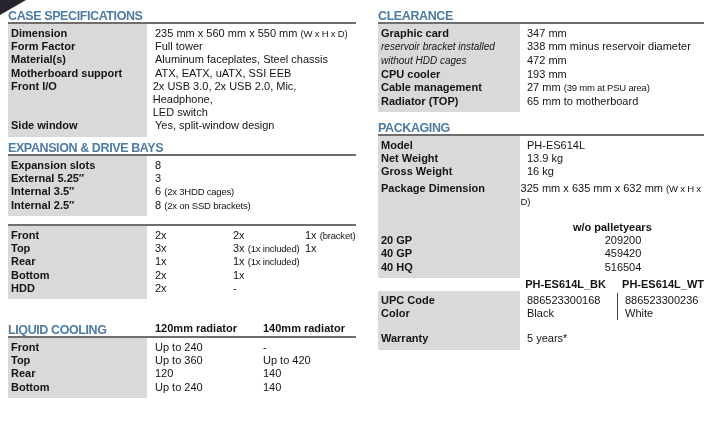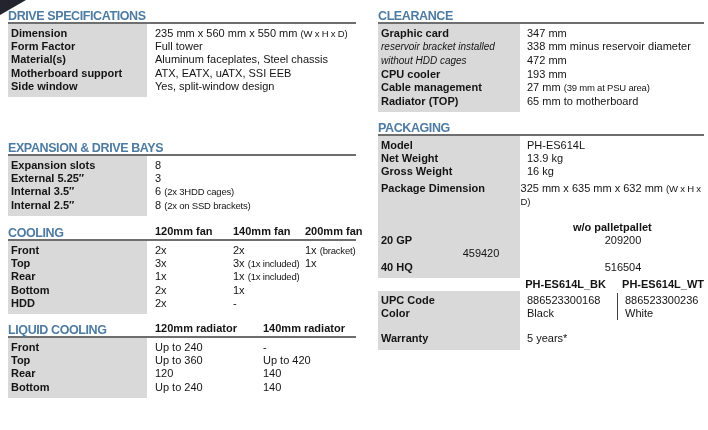--- a/index.html
+++ b/index.html
@@ -66,41 +66,46 @@
     position:absolute;width:1px;background:var(--divider-color);z-index:2;
   }
 </style>
 </head>
 <body>
 
 <div class="corner"></div>
 
 <div class="sec left-col" style="left:8px;top:6px;width:348px;">
   <div class="sec-head">
-    <span class="sec-title">DRIVE SPECIFICATIONS</span>
+    <span class="sec-title">CASE SPECIFICATIONS</span>
   </div>
   <div class="rule"></div>
   <div class="tbl">
     <div class="row">
       <div class="lbl">Dimension</div>
       <div class="val"><span>235 mm x 560 mm x 550 mm</span> <span class="note">(W x H x D)</span></div>
     </div>
     <div class="row">
       <div class="lbl">Form Factor</div>
       <div class="val">Full tower</div>
     </div>
     <div class="row">
       <div class="lbl">Material(s)</div>
       <div class="val">Aluminum faceplates, Steel chassis</div>
     </div>
     <div class="row">
       <div class="lbl">Motherboard support</div>
       <div class="val">ATX, EATX, uATX, SSI EEB</div>
     </div>
     <div class="row">
+      <div class="lbl">Front I/O</div>
+      <div class="val">2x USB 3.0, 2x USB 2.0, Mic, Headphone,
+LED switch</div>
+    </div>
+    <div class="row">
       <div class="lbl">Side window</div>
       <div class="val">Yes, split-window design</div>
     </div>
   </div>
 </div>
 
 <div class="sec left-col" style="left:8px;top:138px;width:348px;">
   <div class="sec-head">
     <span class="sec-title">EXPANSION &amp; DRIVE BAYS</span>
   </div>
@@ -119,26 +124,20 @@
       <div class="val"><span>6</span> <span class="note">(2x 3HDD cages)</span></div>
     </div>
     <div class="row">
       <div class="lbl">Internal 2.5″</div>
       <div class="val"><span>8</span> <span class="note">(2x on SSD brackets)</span></div>
     </div>
   </div>
 </div>
 
 <div class="sec left-col" style="left:8px;top:223px;width:348px;">
-  <div class="sec-head">
-    <span class="sec-title">COOLING</span>
-    <span class="col-head" style="left:147px;">120mm fan</span>
-    <span class="col-head" style="left:225px;">140mm fan</span>
-    <span class="col-head" style="left:297px;">200mm fan</span>
-  </div>
   <div class="rule"></div>
   <div class="tbl cool">
     <div class="row">
       <div class="lbl">Front</div>
       <div class="c c1">2x</div>
       <div class="c c2"><span>2x</span> <span class="note"></span></div>
       <div class="c c3"><span>1x</span> <span class="note">(bracket)</span></div>
     </div>
     <div class="row">
       <div class="lbl">Top</div>
@@ -250,28 +249,29 @@
       <div class="val">16 kg</div>
     </div>
     <div class="row pd">
       <div class="lbl">Package Dimension</div>
       <div class="val"><span>325 mm x 635 mm x 632 mm</span> <span class="note">(W x H x D)</span></div>
     </div>
     <div class="gap"></div>
     <div class="row head-row">
       <div class="lbl" style="font-weight:400;"></div>
       <div class="c c1">w/o pallet</div>
-      <div class="c c2">pallet</div>
+      <div class="c c2">years</div>
     </div>
     <div class="row">
       <div class="lbl">20 GP</div>
       <div class="c c1">209</div>
       <div class="c c2">200</div>
     </div>
     <div class="row">
+      <div class="lbl">40 GP</div>
       <div class="c c1">459</div>
       <div class="c c2">420</div>
     </div>
     <div class="row">
       <div class="lbl">40 HQ</div>
       <div class="c c1">516</div>
       <div class="c c2">504</div>
     </div>
   </div>
 </div>

